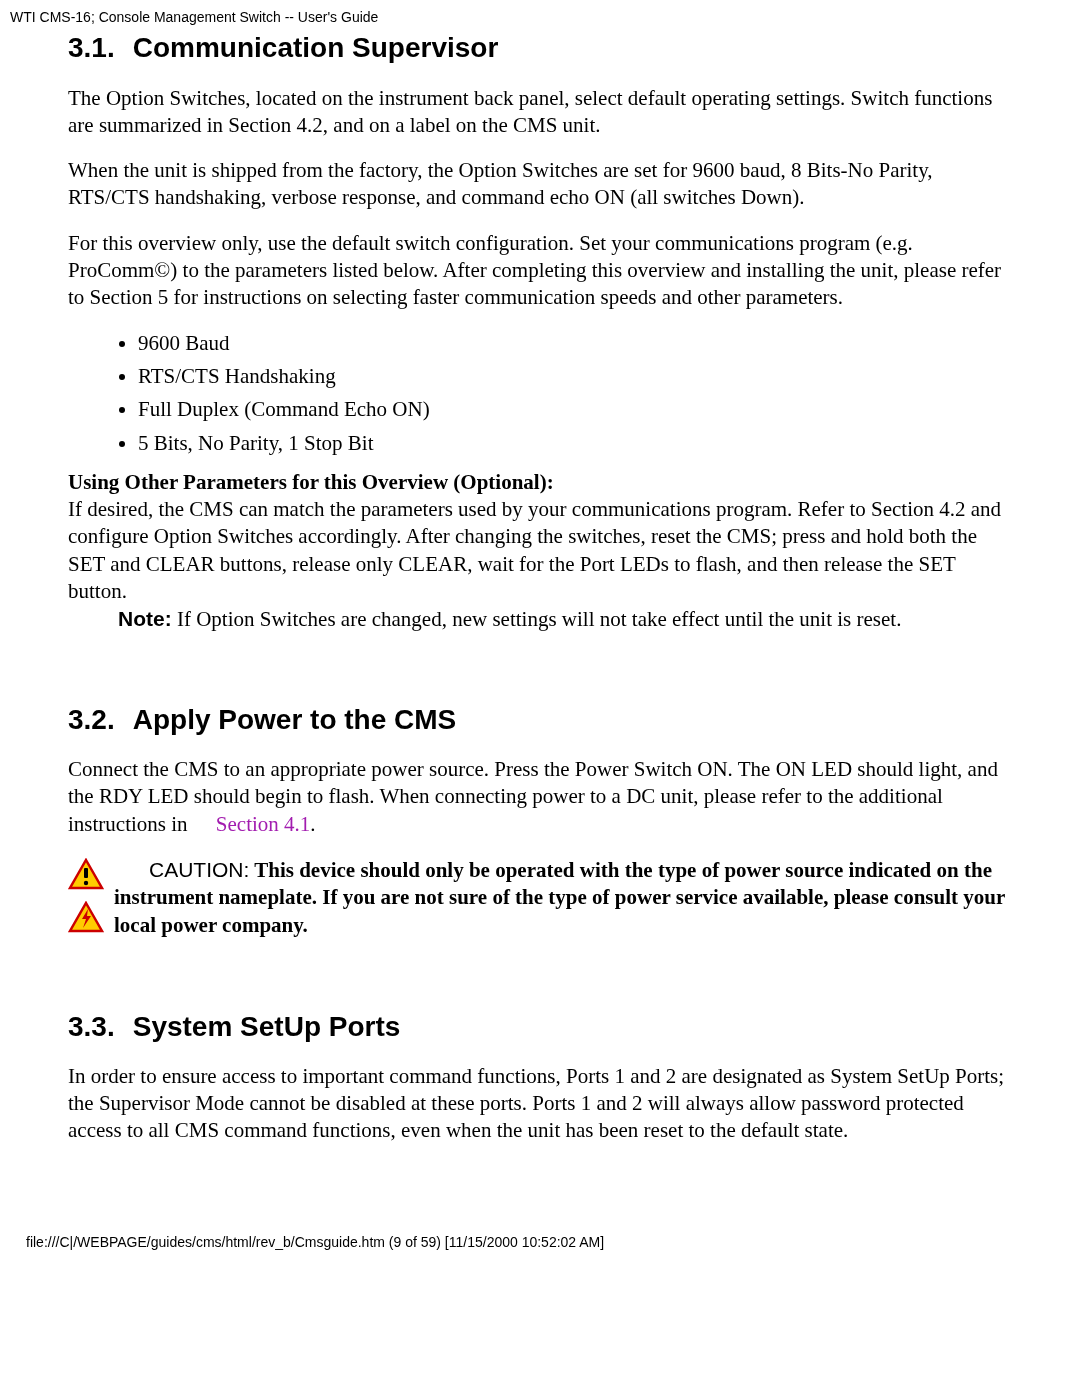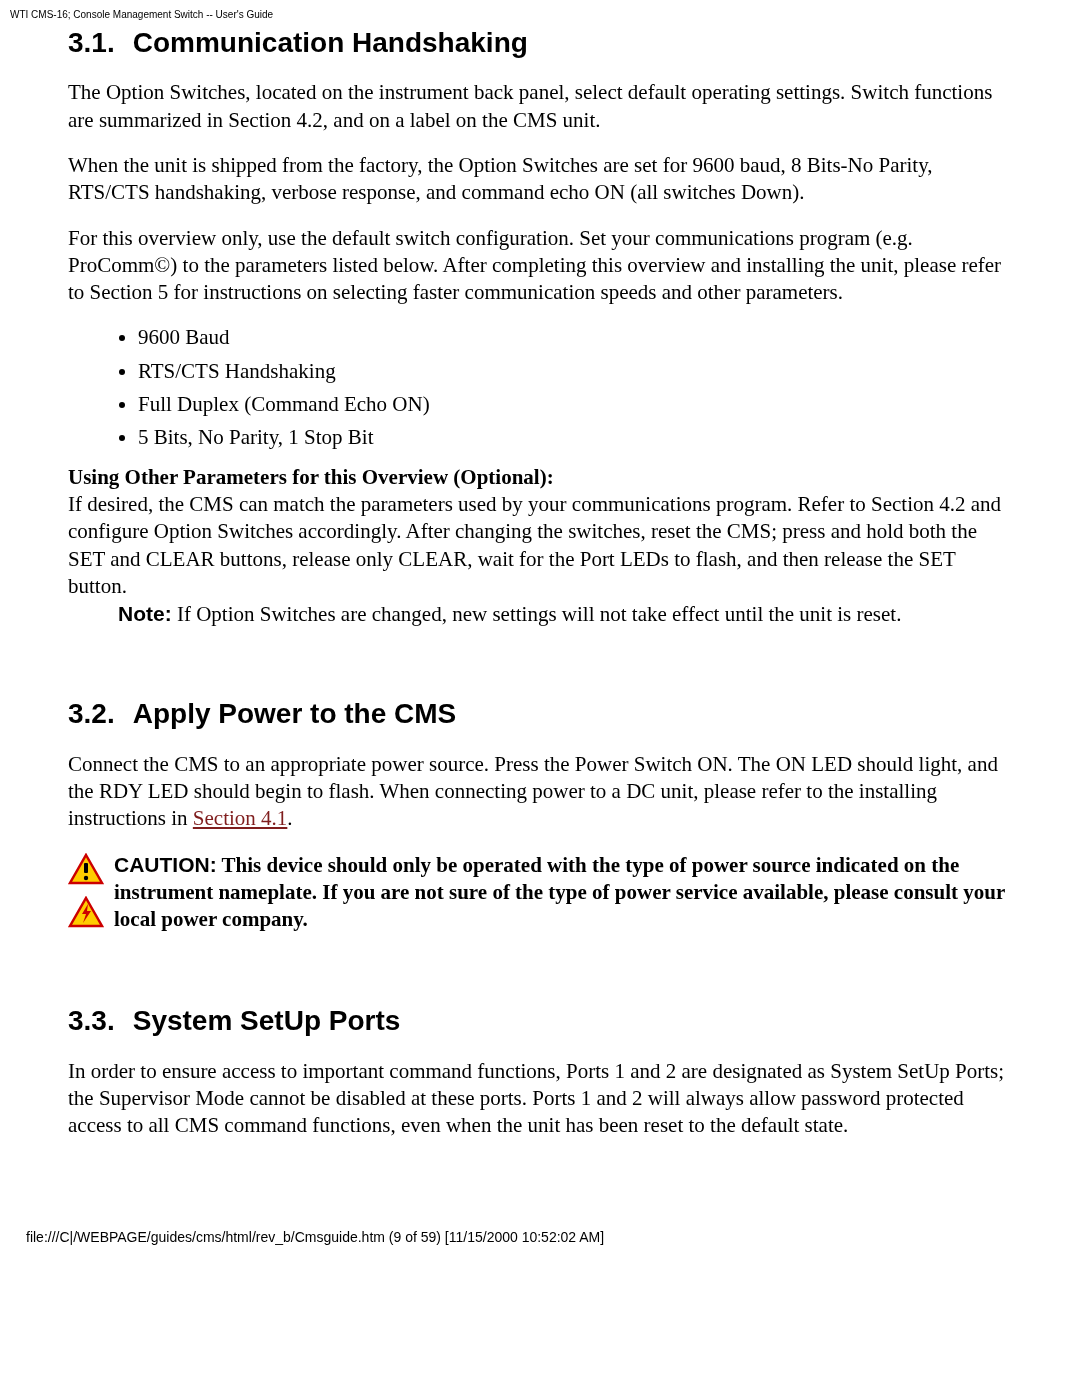--- a/index.html
+++ b/index.html
@@ -11,21 +11,21 @@
       font-family: "Times New Roman", Times, serif;
       font-size: 21px;
       line-height: 1.3;
       color: #000;
       background: #fff;
       width: 1080px;
       padding: 0;
     }
     .header-title {
       font-family: Arial, Helvetica, sans-serif;
-      font-size: 10px;
+      font-size: 14px;
       padding: 8px 10px 4px 10px;
       color: #000;
     }
     .content {
       padding: 0 68px 0 68px;
     }
     .intro-line {
       margin-bottom: 28px;
     }
     h2 {
@@ -60,61 +60,62 @@
       margin-bottom: 9px;
     }
     .note-label {
       font-family: Arial, Helvetica, sans-serif;
       font-weight: bold;
     }
     .section-gap {
       margin-top: 68px;
     }
     .link {
-      color: #7f1d1d;
-      text-decoration: underline;
+      color: #a21caf;
+      margin-left: 23px;
     }
     .caution-row {
       display: flex;
       align-items: flex-start;
       gap: 10px;
       margin-bottom: 18px;
     }
     .caution-icons {
       display: flex;
       flex-direction: column;
       gap: 4px;
       flex-shrink: 0;
       padding-top: 2px;
     }
     .caution-text {
       font-weight: bold;
       font-size: 21px;
     }
     .caution-label {
       font-family: Arial, Helvetica, sans-serif;
-      font-weight: bold;
+      font-weight: normal;
+      margin-left: 35px;
     }
     .footer {
       font-family: Arial, Helvetica, sans-serif;
       font-size: 14px;
       padding: 70px 10px 8px 26px;
       color: #000;
     }
   </style>
 </head>
 <body>
 
 <div class="header-title">WTI CMS-16; Console Management Switch -- User's Guide</div>
 
 <div class="content">
 
 
   <h2>
-    <span class="section-num">3.1.</span><span>Communication Handshaking</span>
+    <span class="section-num">3.1.</span><span>Communication Supervisor</span>
   </h2>
 
   <p>The Option Switches, located on the instrument back panel, select default operating settings.  Switch functions are summarized in Section 4.2, and on a label on the CMS unit.</p>
   <p>When the unit is shipped from the factory, the Option Switches are set for 9600 baud, 8 Bits-No Parity, RTS/CTS handshaking, verbose response, and command echo ON (all switches Down).</p>
   <p>For this overview only, use the default switch configuration.  Set your communications program (e.g. ProComm©) to the parameters listed below. After completing this overview and installing the unit, please refer to Section 5 for instructions on selecting faster communication speeds and other parameters.</p>
 
   <ul>
     <li>9600 Baud</li>
     <li>RTS/CTS Handshaking</li>
     <li>Full Duplex (Command Echo ON)</li>
@@ -128,21 +129,21 @@
 
   <p class="note-block">
     <span class="note-label">Note:</span><span>  If Option Switches are changed, new settings will not take effect until the unit is reset.</span>
   </p>
 
   <h2 class="section-gap">
     <span class="section-num">3.2.</span><span>Apply Power to the CMS</span>
   </h2>
 
   <p>
-    <span>Connect the CMS to an appropriate power source. Press the Power Switch ON.  The ON LED should light, and the RDY LED should begin to flash. When connecting power to a DC unit, please refer to the installing instructions in </span><a class="link">Section 4.1</a><span>.</span>
+    <span>Connect the CMS to an appropriate power source. Press the Power Switch ON.  The ON LED should light, and the RDY LED should begin to flash. When connecting power to a DC unit, please refer to the additional instructions in </span><a class="link">Section 4.1</a><span>.</span>
   </p>
 
   <div class="caution-row">
     <div class="caution-icons">
       <span>
         <svg width="36" height="32" viewBox="0 0 36 32">
           <polygon points="18,2 34,30 2,30" fill="#ffcc00" stroke="#cc0000" stroke-width="2.5"></polygon>
           <rect x="16" y="10" width="4" height="10" rx="1" fill="#000"></rect>
           <circle cx="18" cy="25" r="2.2" fill="#000"></circle>
         </svg>

